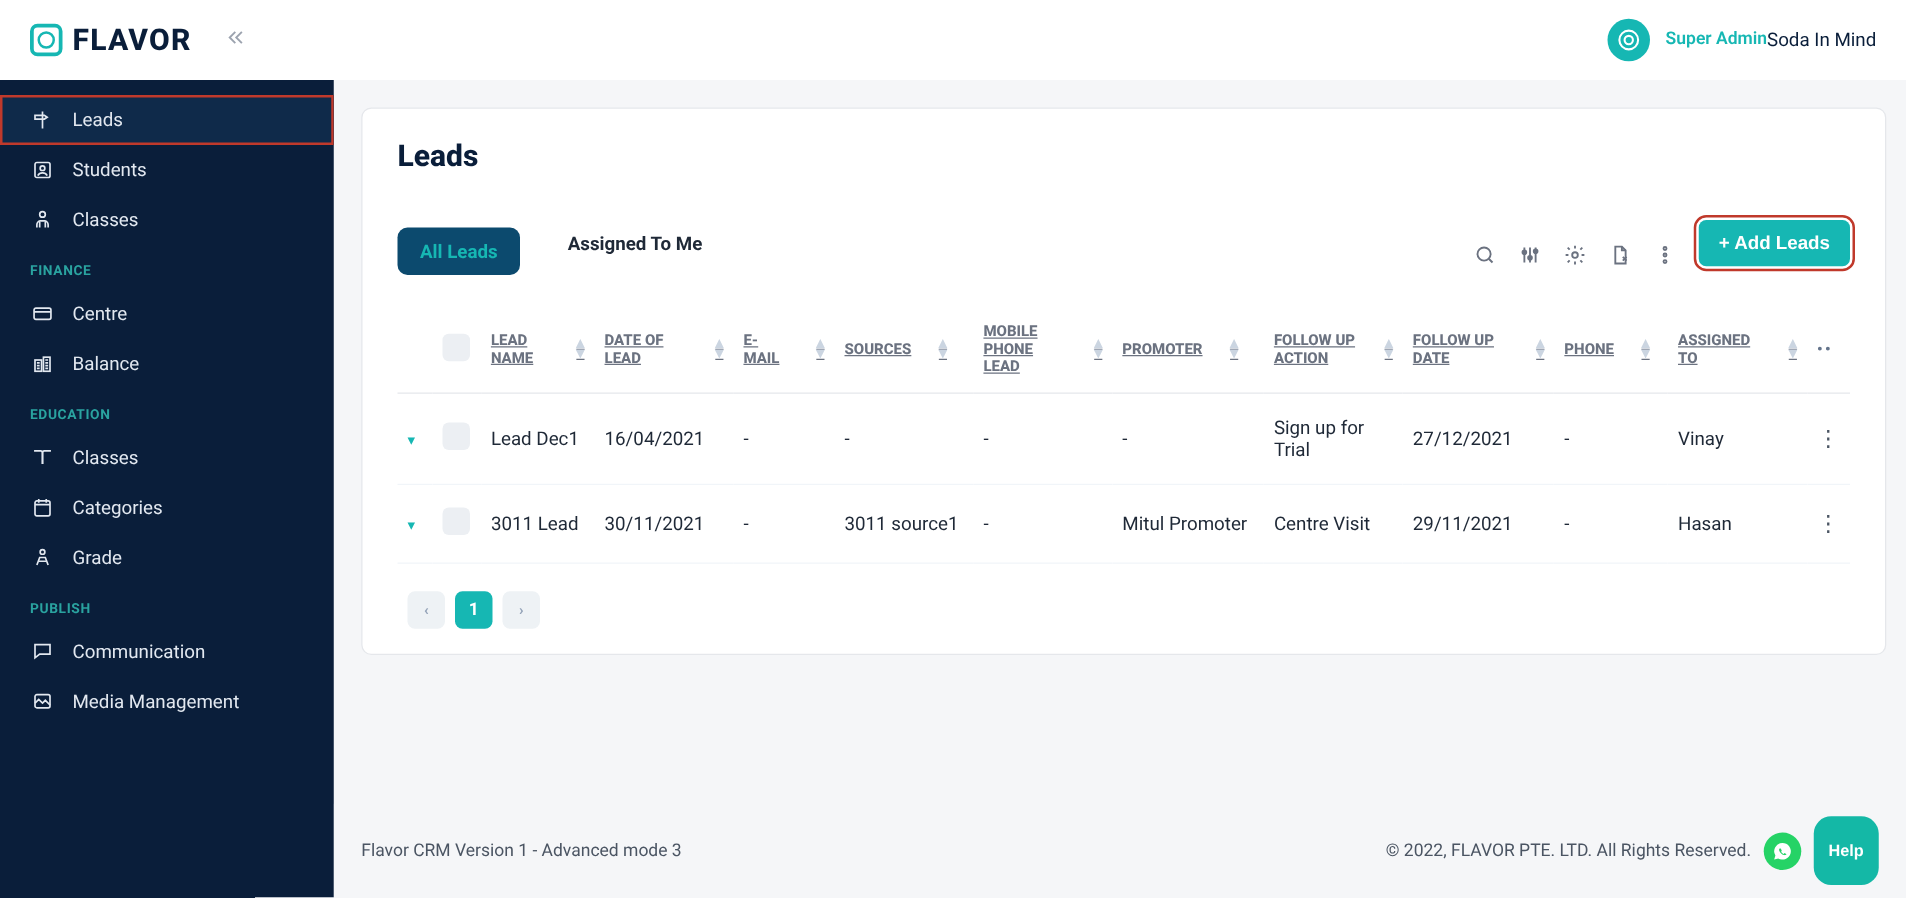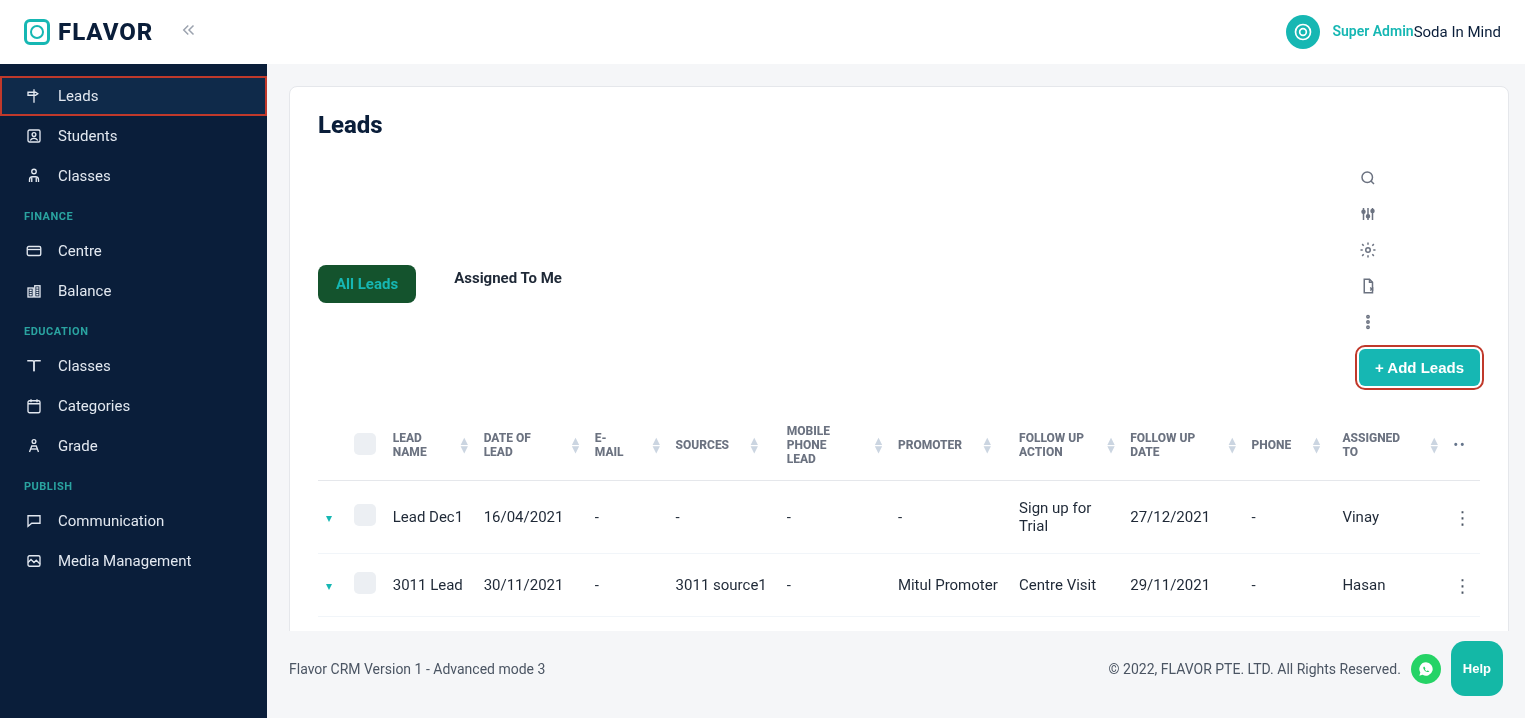--- a/index.html
+++ b/index.html
@@ -84,38 +84,38 @@
     padding: 24px 28px 20px;
   }
   .page-title { font-size:24px; font-weight:800; color:#0a1e3a; margin-bottom: 30px; }
 
   
   .tab-toolbar { display:flex; align-items:center; justify-content:space-between; margin-bottom: 24px; }
   .tabs { display:flex; gap:20px; align-items:center; }
   .tab {
     padding:10px 18px; border-radius:8px; font-weight:700; font-size:15px; color:#1f2937; cursor:pointer;
   }
-  .tab.active { background:#14532d; color:#16b7b3;margin-top:13px; }
-  .toolbar { display:flex; align-items:flex-start; gap:18px;flex-direction:column; }
+  .tab.active { background:#0c4a6e; color:#16b7b3;margin-top:13px; }
+  .toolbar { display:flex; align-items:flex-end; gap:18px; }
   .tool-icon { color:#6b7280; cursor:pointer; display:flex; }
   .tool-icon svg { width:18px; height:18px; stroke:#6b7280; fill:none; stroke-width:2; }
   .add-btn {
     background:#16b7b3; color:#fff; border:none; padding:10px 16px; border-radius:6px;
     font-weight:700; font-size:15px; cursor:pointer;
     outline:2px solid #c0392b; outline-offset:2px;
   }
 
   
   table.leads { width:100%; border-collapse:collapse; }
   .leads thead th {
     text-align:left; font-size:12px; font-weight:800; color:#6b7280;
     padding: 14px 8px; border-bottom:1px solid #e5e7eb;
     vertical-align: middle;
   }
-  .th-inner { display:flex; align-items:center; gap:22px; }
+  .th-inner { display:flex; align-items:center; gap:22px;text-decoration:underline; }
   .sort-icon { display:inline-block; color:#cbd5e1; font-size:13px; line-height:0.6; }
   .sort-icon::before { content:'▴'; display:block; }
   .sort-icon::after { content:'▾'; display:block; }
   .leads tbody td {
     padding: 18px 8px; font-size:15px; color:#1f2937; border-bottom:1px solid #f1f5f9;
     vertical-align: middle;
   }
   .expand-caret { color:#16b7b3; cursor:pointer; font-size:12px; margin-right:6px; }
   .chk {
     width:22px; height:22px; border-radius:5px; background:#eceff3; display:inline-block; cursor:pointer;
@@ -127,21 +127,21 @@
   .pagination { display:flex; gap:8px; margin-top: 22px; margin-left:8px; }
   .page-btn {
     width:30px; height:30px; border-radius:6px; background:#eef2f5; color:#94a3b8;
     display:flex; align-items:center; justify-content:center; cursor:pointer; font-size:14px; font-weight:700;
   }
   .page-btn.active { background:#16b7b3; color:#fff; }
   .page-btn.nav { font-size:12px; }
 
   
   .footer {
-    position:absolute; left:0; right:0; bottom:12px;
+    position:absolute; left:0; right:0; bottom:0;
     display:flex; justify-content:space-between; align-items:center;
     padding: 10px 22px; font-size:14px; color:#4b5563;
     background:#f5f6f8;
   }
   .footer-right { display:flex; align-items:center; gap:10px; }
   .wa-btn {
     width:30px; height:30px; border-radius:50%; background:#25d366; color:#fff;
     display:flex; align-items:center; justify-content:center;
   }
   .wa-btn svg { width:16px; height:16px; fill:#fff; }

